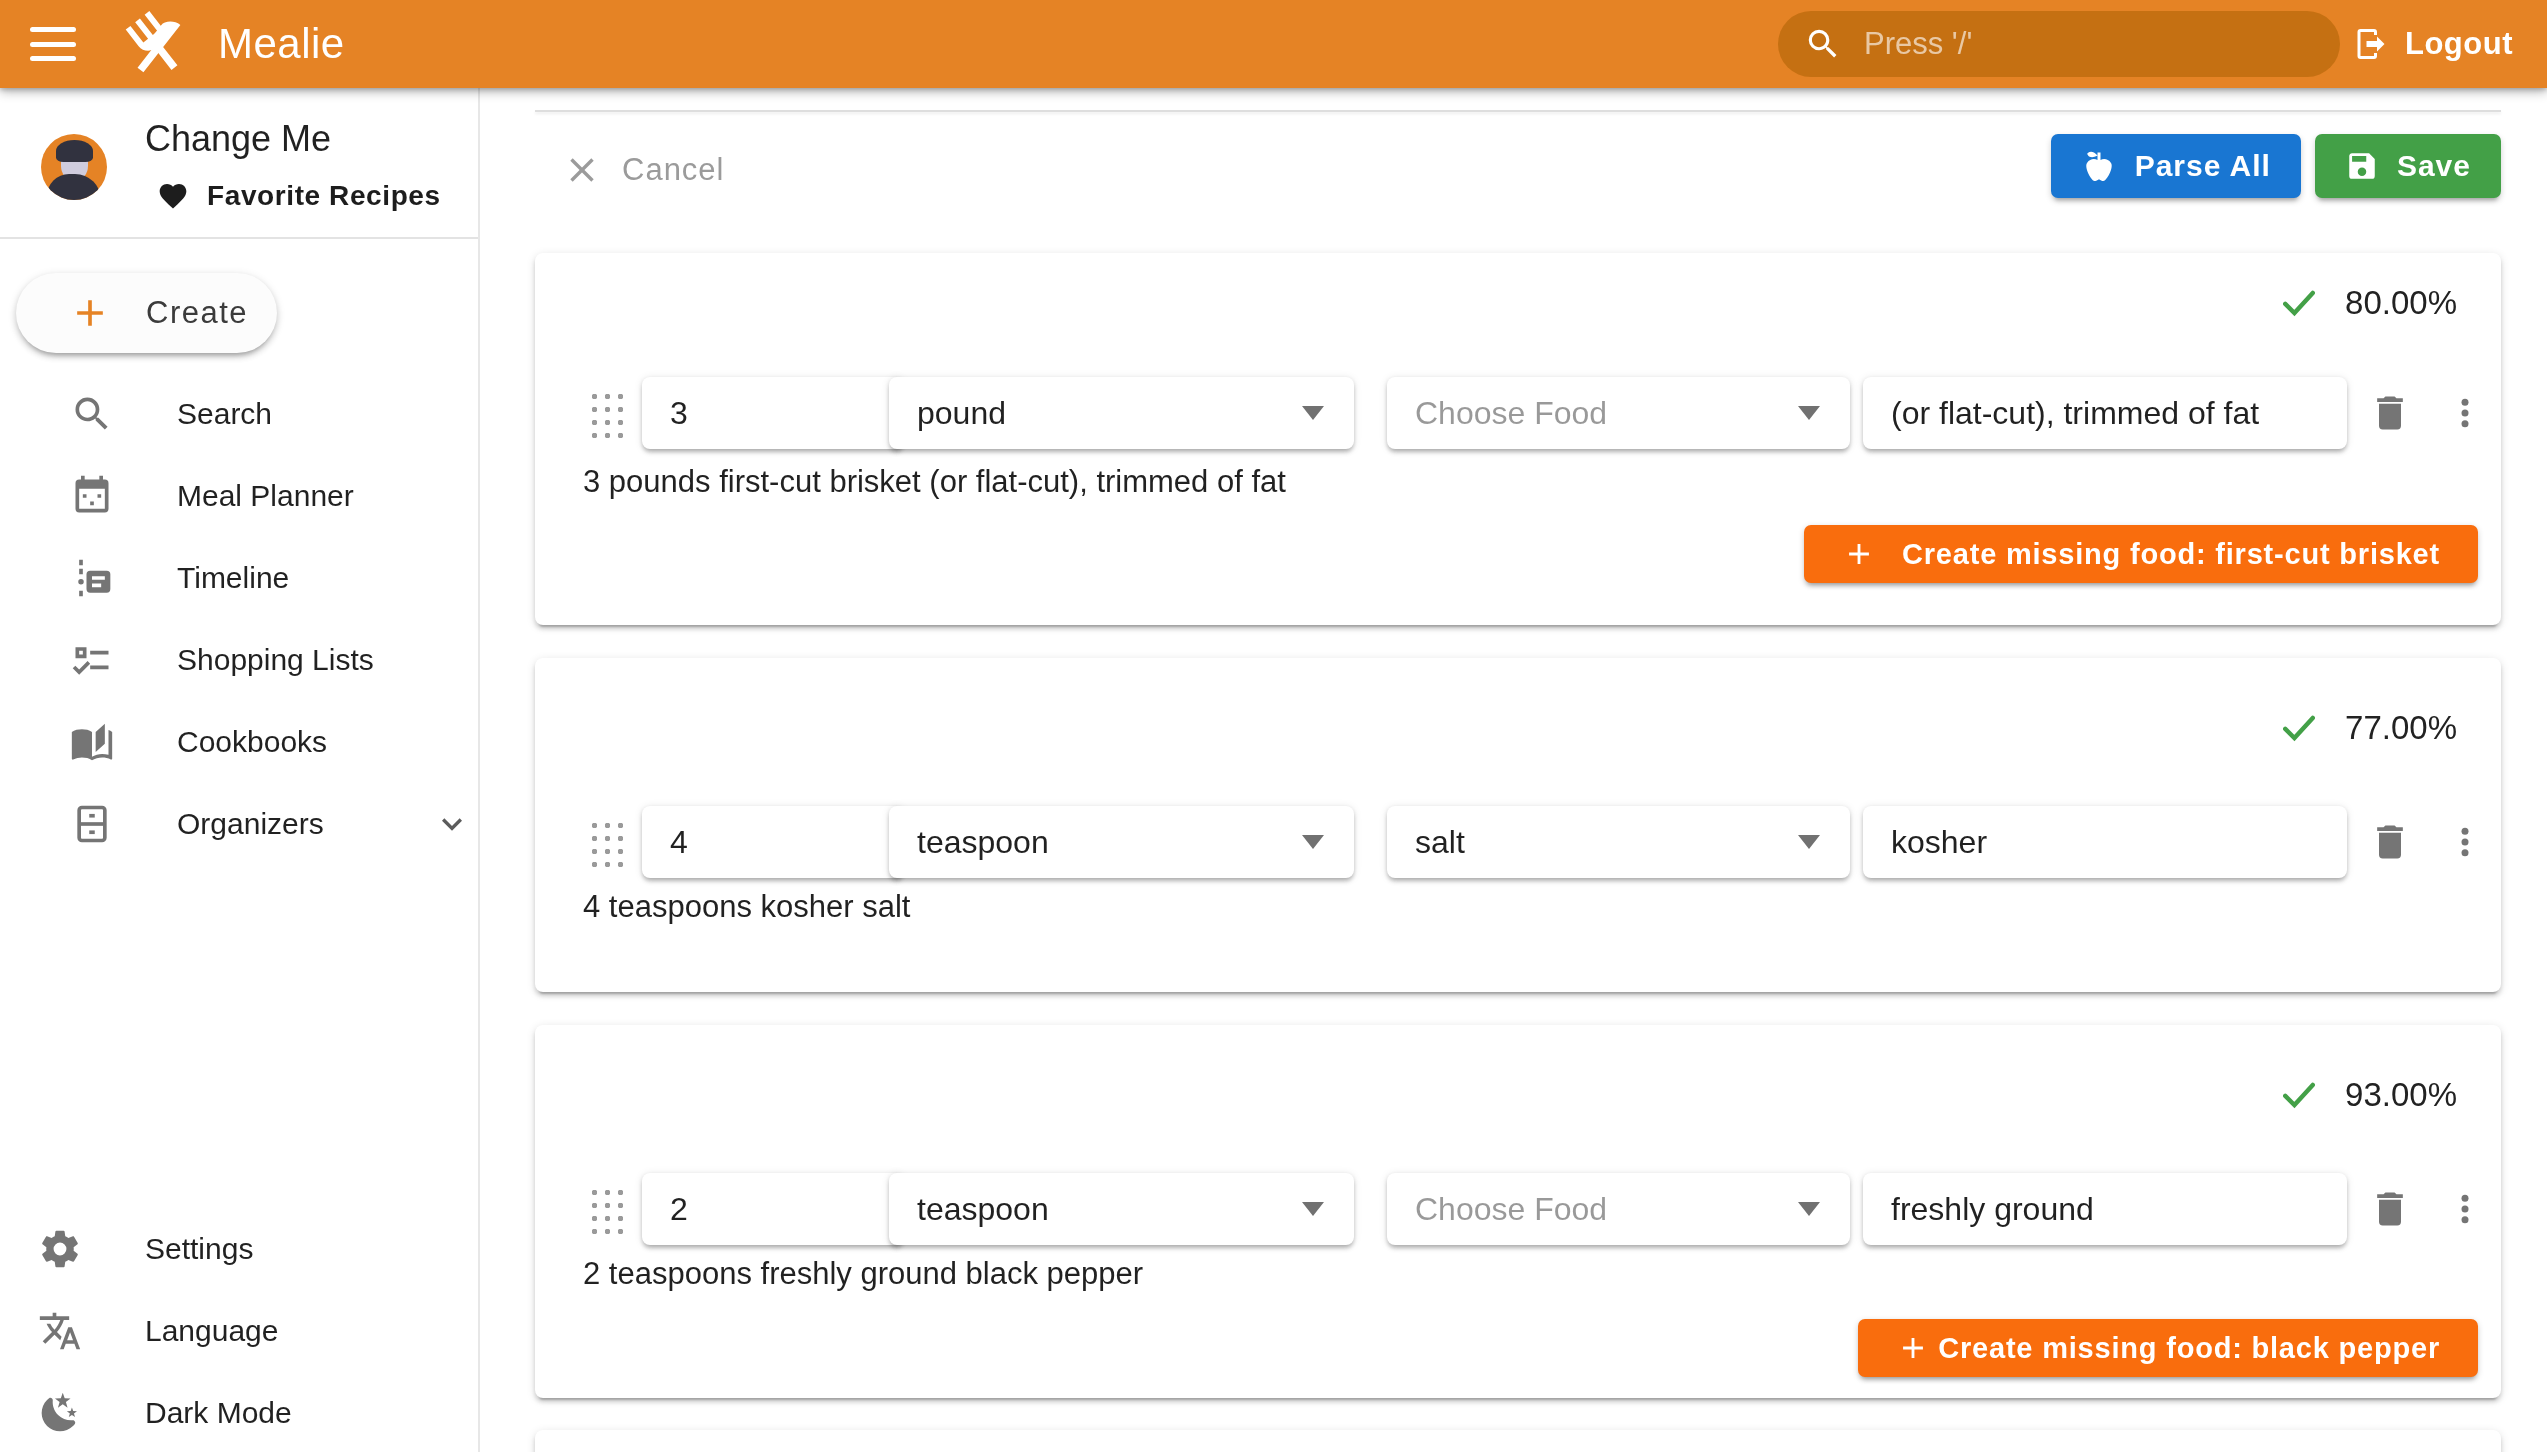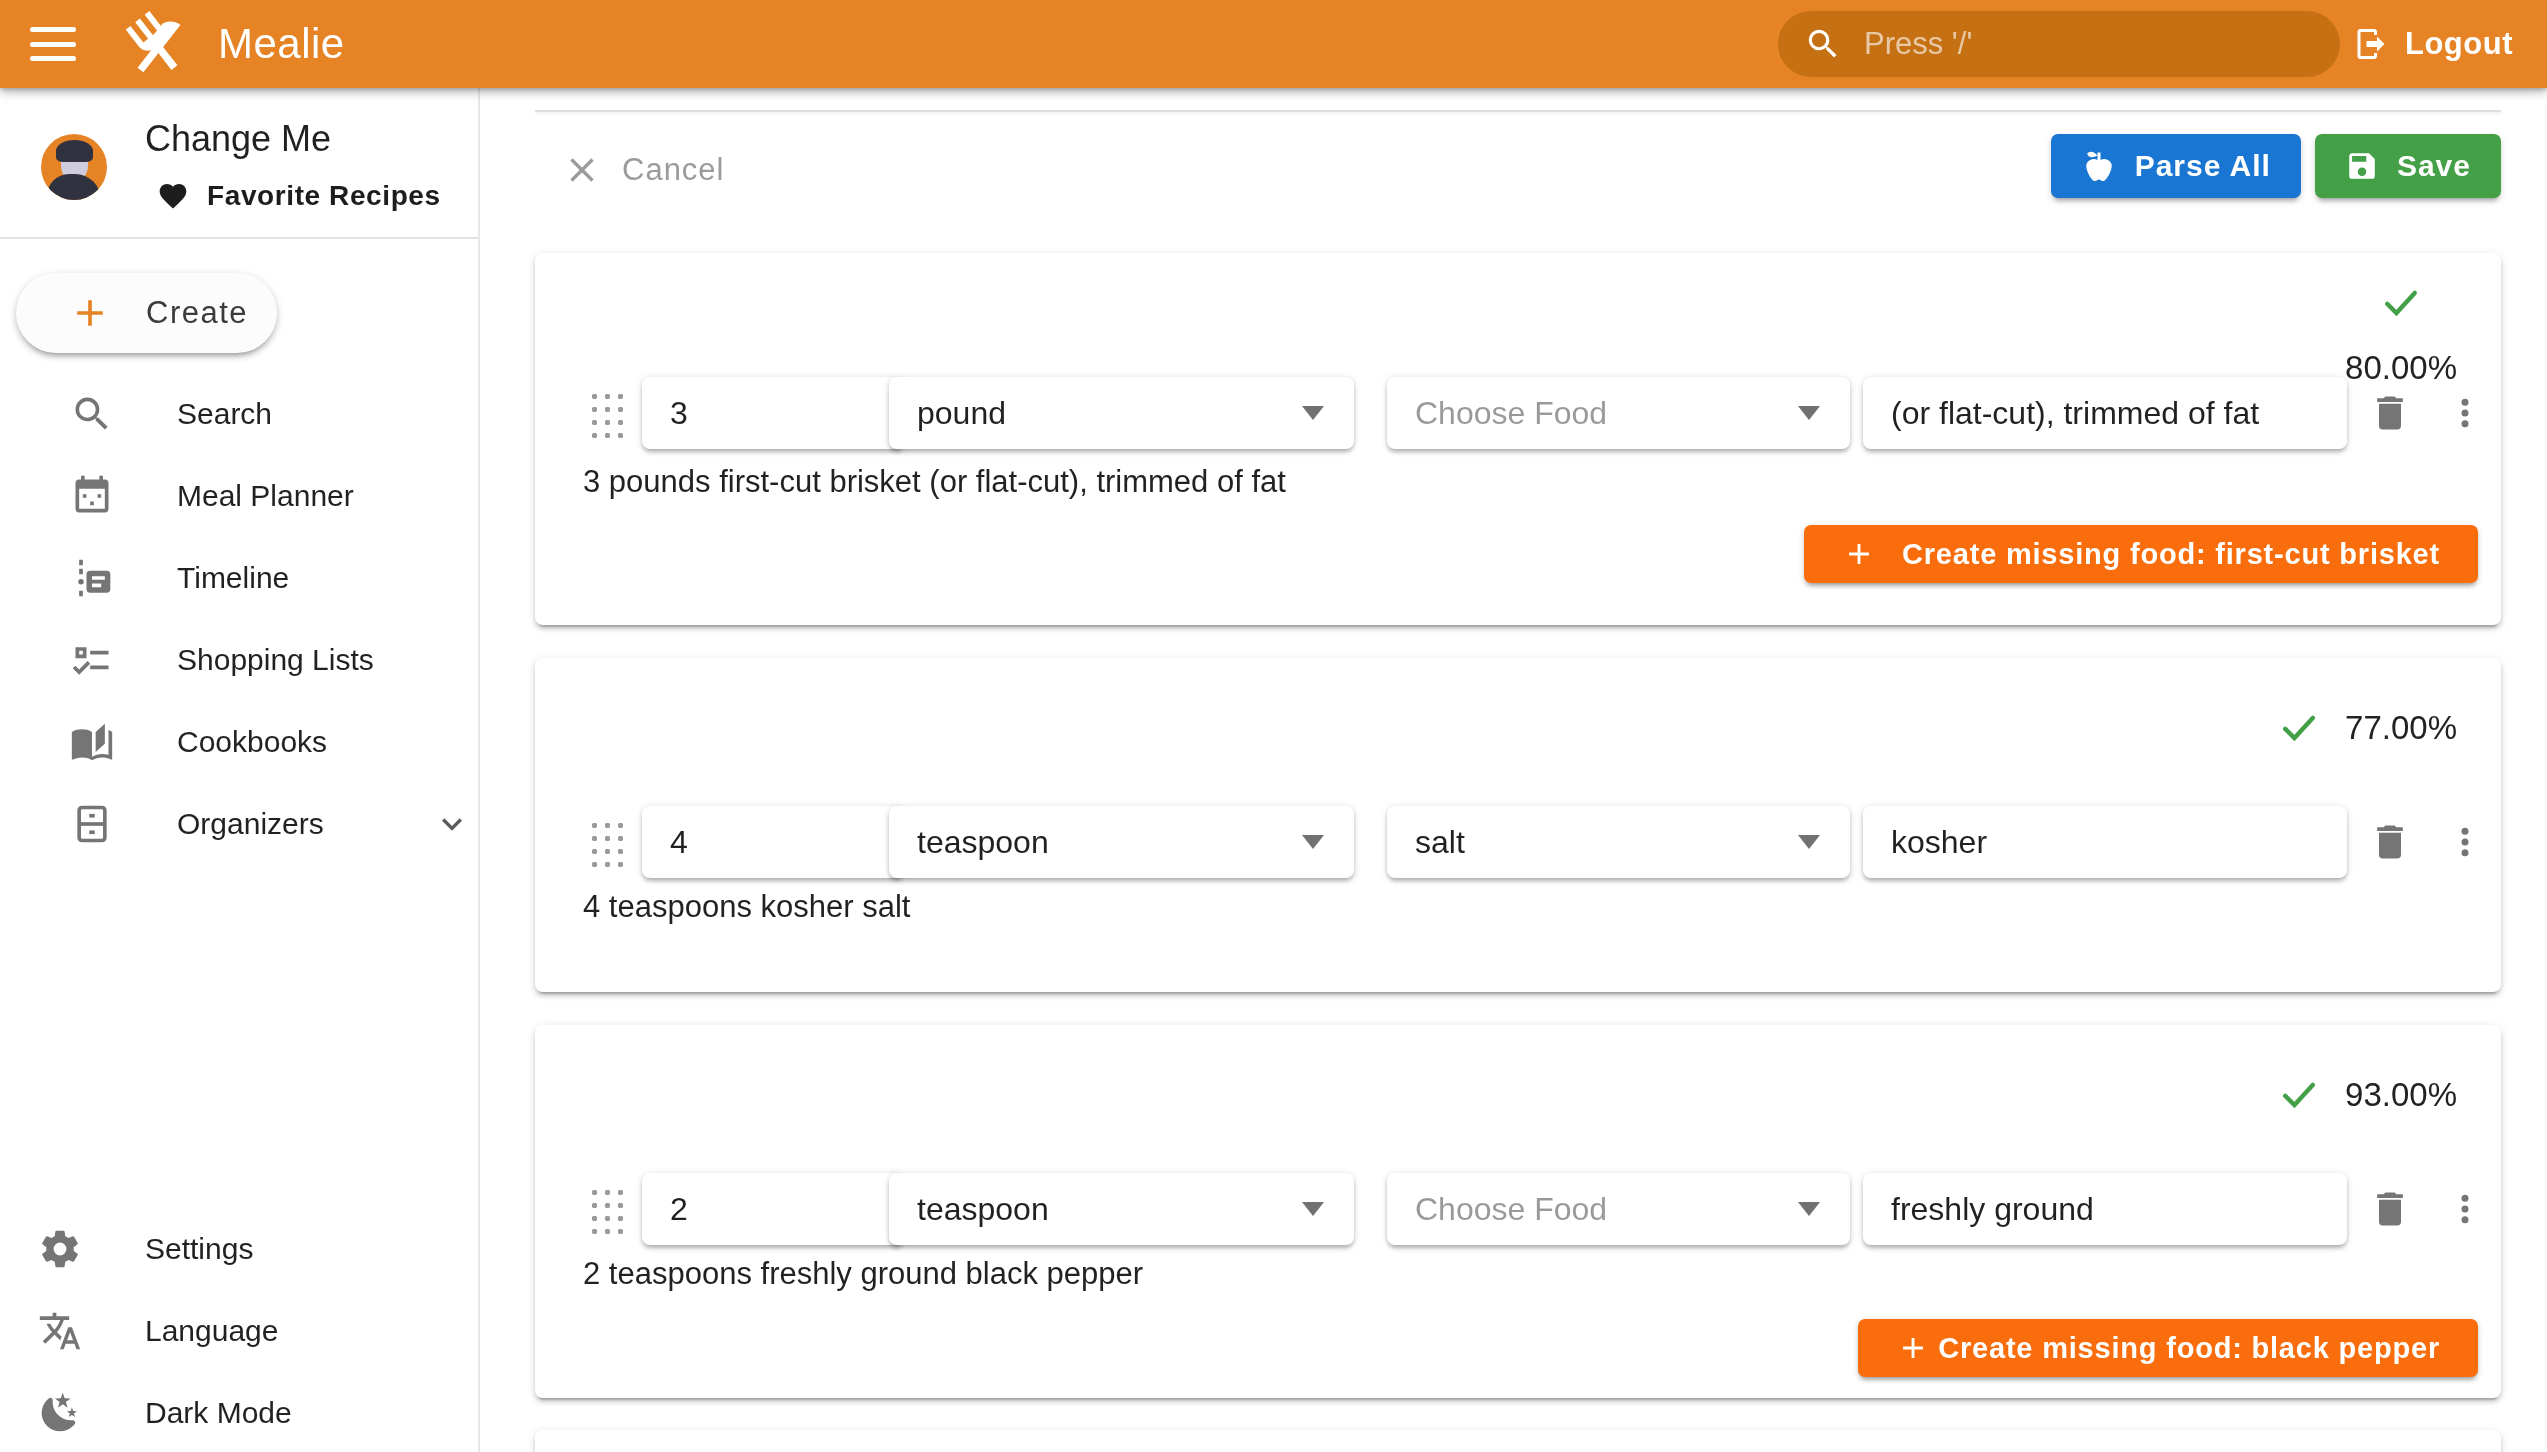--- a/index.html
+++ b/index.html
@@ -66,21 +66,21 @@
 
   
   .card{position:absolute;left:53px;width:1966px;background:#fff;border-radius:8px;
     box-shadow:0 6px 2px -4px rgba(0,0,0,.2),0 4px 4px rgba(0,0,0,.14),0 2px 10px rgba(0,0,0,.12);}
   .card1{top:165px;height:372px;}
   .card2{top:570px;height:334px;}
   .card3{top:937px;height:373px;}
   .card4{top:1342px;height:90px;}
 
   .status{position:absolute;right:44px;top:48px;display:flex;align-items:center;gap:24px;}
-  .card1 .status{top:28px;flex-direction:column;}
+  .card1 .status{top:28px;}
   .status .pct{font-size:33px;color:#222;}
 
   .ing-row{position:absolute;left:0;top:148px;width:100%;height:72px;}
   .card1 .ing-row{top:124px;}
   .drag{position:absolute;left:52px;top:11px;width:36px;height:50px;cursor:grab;
     background-image:radial-gradient(circle,#9a9a9a 2.6px,transparent 3px);
     background-size:13px 13px;background-position:1px 2px;}
   .field{position:absolute;top:0;height:72px;background:#fff;border-radius:8px;border:none;
     font-family:inherit;font-size:32px;color:rgba(0,0,0,.87);padding:0 28px;outline:none;
     box-shadow:0 5px 5px -2px rgba(0,0,0,.18),0 2px 4px rgba(0,0,0,.14),0 1px 8px rgba(0,0,0,.10);}

